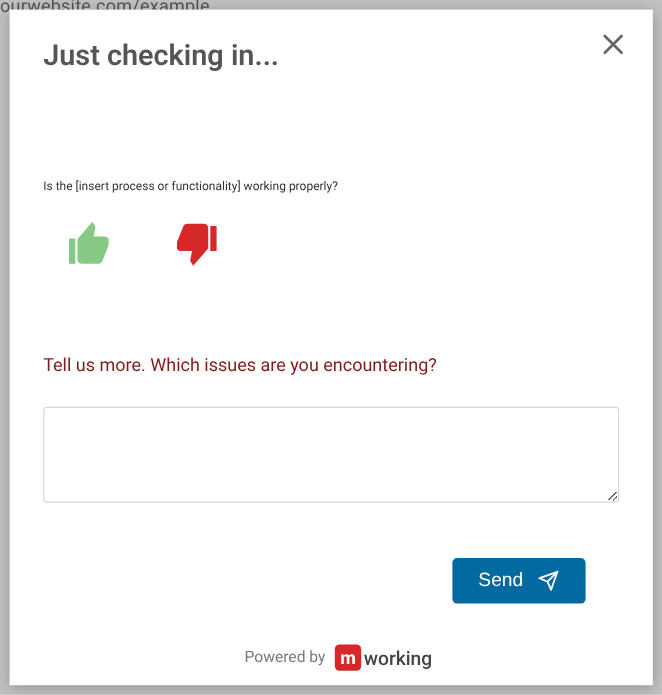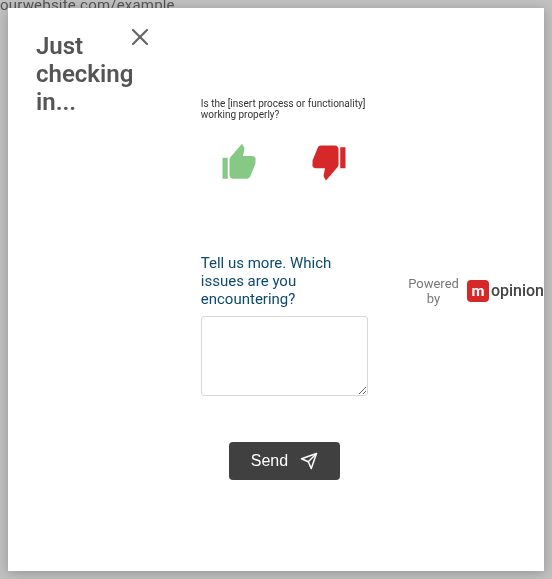--- a/index.html
+++ b/index.html
@@ -21,21 +21,21 @@
   }
   .modal {
     position: absolute;
     top: 8px;
     left: 8px;
     right: 8px;
     bottom: 8px;
     background: #fff;
     box-shadow: 0 2px 12px rgba(0,0,0,0.25);
     display: flex;
-    flex-direction: row;
+    flex-direction: column;
   }
   .modal-header {
     padding: 24px 28px 0 28px;
     position: relative;
   }
   .modal-title {
     font-size: 24px;
     font-weight: 600;
     color: #555;
   }
@@ -67,41 +67,41 @@
     margin-bottom: 70px;
   }
   .thumb-btn {
     cursor: pointer;
     display: flex;
     align-items: center;
     justify-content: center;
   }
   .label2 {
     font-size: 15px;
-    color: #0c4a6e;
-    margin-bottom: 8px;
+    color: #7f1d1d;
+    margin-bottom: 26px;
   }
   .ta {
     width: 100%;
     height: 80px;
     resize: both;
     border: 1px solid #d8d8d8;
     border-radius: 3px;
     font-family: inherit;
     font-size: 14px;
     padding: 6px;
   }
   .footer-row {
     display: flex;
     justify-content: flex-end;
     padding: 0 28px;
     margin-top: 42px;
   }
   .send-btn {
-    background: #404040;
+    background: #0369a1;
     color: #fff;
     border: none;
     border-radius: 4px;
     padding: 10px 22px;
     font-size: 16px;
     display: flex;
     align-items: center;
     gap: 12px;
     cursor: pointer;
   }
@@ -183,17 +183,17 @@
         </svg>
       </button>
     </div>
 
   </div>
 
   <div class="powered">
     <span>Powered by</span>
     <span class="brand">
       <span class="brand-m">m</span>
-        <span>opinion</span>
+        <span>working</span>
     </span>
   </div>
 
 </div>
 
 </body></html>

